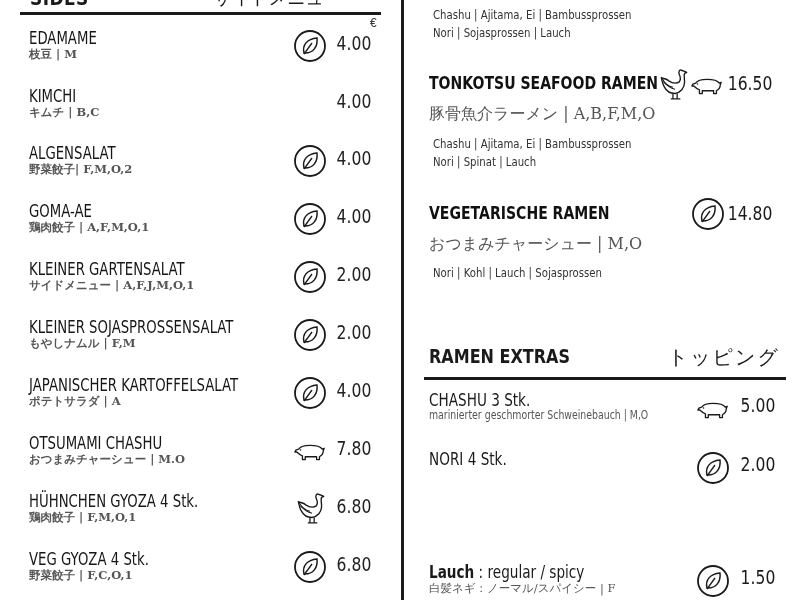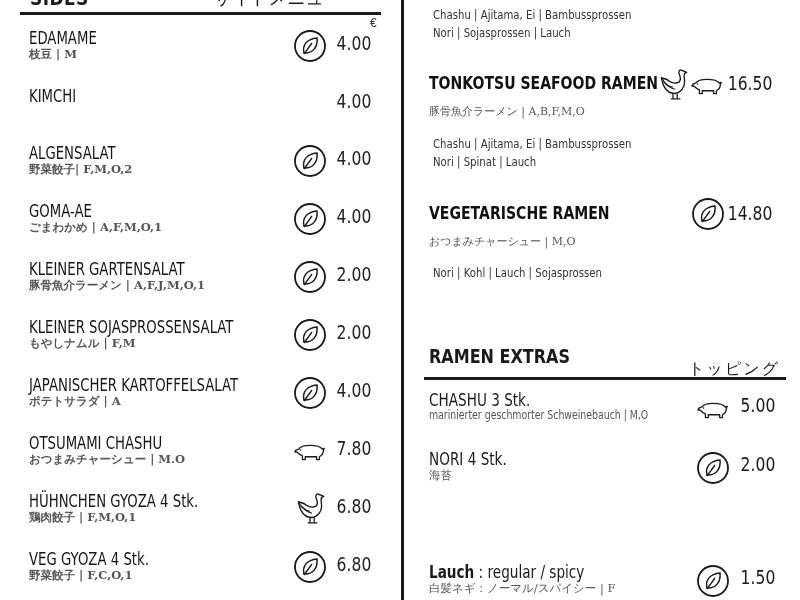--- a/index.html
+++ b/index.html
@@ -17,26 +17,26 @@
   .euro { position: absolute; left: 370px; top: 16px; font-size: 12px; color: #333; }
 
   .item { position: absolute; left: 29px; width: 352px; }
   .item .name { font-family: "DejaVu Sans", sans-serif; font-size: 17px; letter-spacing: 0px; transform: scaleX(0.78); transform-origin: left; white-space: nowrap; display: inline-block; color: #161616; }
   .item .sub { font-family: "DejaVu Serif", serif; font-size: 11.5px; color: #555; margin-top: -1px; white-space: nowrap; font-weight: bold; }
   .item .price { position: absolute; right: 10px; top: 4px; font-family: "DejaVu Sans", sans-serif; font-size: 19px; transform: scaleX(0.82); transform-origin: right; color: #222; }
   .item .icon { position: absolute; right: 54px; top: 1px; width: 34px; height: 34px; }
 
   .r-text { position: absolute; left: 29px; font-family: "DejaVu Sans", sans-serif; font-size: 13px; color: #333; transform: scaleX(0.78); transform-origin: left; white-space: nowrap; line-height: 18px; }
   .r-title { position: absolute; left: 25px; font-family: "DejaVu Sans", sans-serif; font-weight: bold; font-size: 18px; transform: scaleX(0.78); transform-origin: left; white-space: nowrap; color: #111; }
-  .r-jp { position: absolute; left: 25px; font-family: "DejaVu Serif", serif; font-size: 11px; color: #555; white-space: nowrap; }
+  .r-jp { position: absolute; left: 25px; font-family: "DejaVu Serif", serif; font-size: 16px; color: #555; white-space: nowrap; }
   .r-price { position: absolute; right: 28px; font-family: "DejaVu Sans", sans-serif; font-size: 19px; transform: scaleX(0.82); transform-origin: right; color: #1a1a1a; }
   .r-icon { position: absolute; }
 
   .extras-title { position: absolute; left: 25px; top: 344px; font-family: "DejaVu Sans", sans-serif; font-weight: bold; font-size: 20px; transform: scaleX(0.8); transform-origin: left; white-space: nowrap; }
-  .extras-jp { position: absolute; right: 20px; top: 344px; font-family: "DejaVu Serif", serif; font-size: 16px; letter-spacing: 2px; margin-top: 15px; }
+  .extras-jp { position: absolute; right: 20px; top: 344px; font-family: "DejaVu Serif", serif; font-size: 20px; letter-spacing: 2px; }
   .hrule-right { position: absolute; left: 20px; top: 377px; width: 362px; height: 3px; background: #1a1a1a; }
 
   .ex-item { position: absolute; left: 25px; width: 356px; }
   .ex-item .name { font-family: "DejaVu Sans", sans-serif; font-size: 17px; transform: scaleX(0.8); transform-origin: left; white-space: nowrap; display: inline-block; }
   .ex-item .sub { font-family: "DejaVu Sans", sans-serif; font-size: 12px; color: #555; transform: scaleX(0.78); transform-origin: left; white-space: nowrap; margin-top: -2px; }
   .ex-item .sub-jp { font-family: "DejaVu Serif", serif; font-size: 11.5px; color: #555; white-space: nowrap; margin-top: -1px; }
   .ex-item .price { position: absolute; right: 10px; top: 4px; font-family: "DejaVu Sans", sans-serif; font-size: 19px; transform: scaleX(0.82); transform-origin: right; }
   .ex-item .icon { position: absolute; right: 55px; top: 2px; width: 34px; height: 34px; }
   .lauch-bold { font-weight: bold; }
 </style>
@@ -75,44 +75,45 @@
     <div class="name">EDAMAME</div>
     <div class="sub">枝豆 | M</div>
     <svg class="icon">
         <use href="#leaf"></use>
       </svg>
     <span class="price">4.00</span>
   </div>
 
   <div class="item" style="top:86px">
     <div class="name">KIMCHI</div>
+    <div class="sub">キムチ | B,C</div>
     <span class="price">4.00</span>
   </div>
 
   <div class="item" style="top:143px">
     <div class="name">ALGENSALAT</div>
     <div class="sub">野菜餃子| F,M,O,2</div>
     <svg class="icon">
         <use href="#leaf"></use>
       </svg>
     <span class="price">4.00</span>
   </div>
 
   <div class="item" style="top:201px">
     <div class="name">GOMA-AE</div>
-    <div class="sub">ごまわかめ | A,F,M,O,1</div>
+    <div class="sub">鶏肉餃子 | A,F,M,O,1</div>
     <svg class="icon">
         <use href="#leaf"></use>
       </svg>
     <span class="price">4.00</span>
   </div>
 
   <div class="item" style="top:259px">
     <div class="name">KLEINER GARTENSALAT</div>
-    <div class="sub">豚骨魚介ラーメン | A,F,J,M,O,1</div>
+    <div class="sub">サイドメニュー | A,F,J,M,O,1</div>
     <svg class="icon">
         <use href="#leaf"></use>
       </svg>
     <span class="price">2.00</span>
   </div>
 
   <div class="item" style="top:317px">
     <div class="name">KLEINER SOJASPROSSENSALAT</div>
     <div class="sub">もやしナムル | F,M</div>
     <svg class="icon">
@@ -196,21 +197,20 @@
     <div class="name">CHASHU  3 Stk.</div>
     <div class="sub">marinierter geschmorter Schweinebauch | M,O</div>
     <svg class="icon" style="width:34px;height:24px;top:8px">
         <use href="#pig"></use>
       </svg>
     <span class="price">5.00</span>
   </div>
 
   <div class="ex-item" style="top:449px">
     <div class="name">NORI  4 Stk.</div>
-    <div class="sub-jp">海苔</div>
     <svg class="icon">
         <use href="#leaf"></use>
       </svg>
     <span class="price">2.00</span>
   </div>
 
 
   <div class="ex-item" style="top:562px">
     <div class="name"><span class="lauch-bold">Lauch</span><span> : regular / spicy</span></div>
     <div class="sub-jp">白髪ネギ：ノーマル/スパイシー | F</div>

